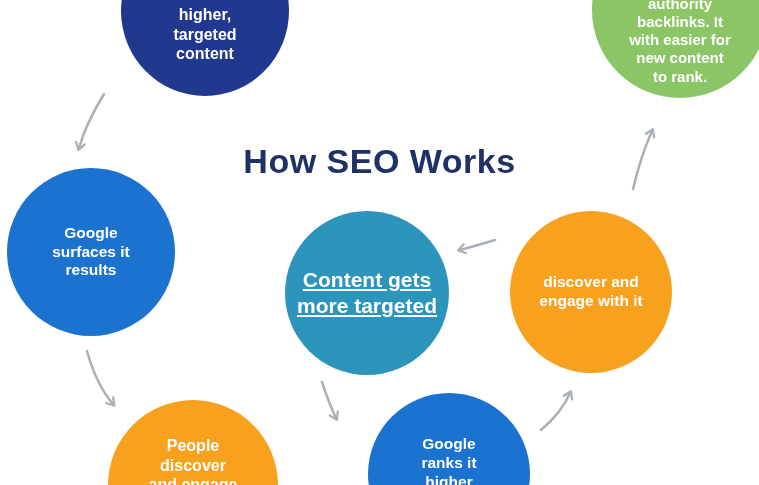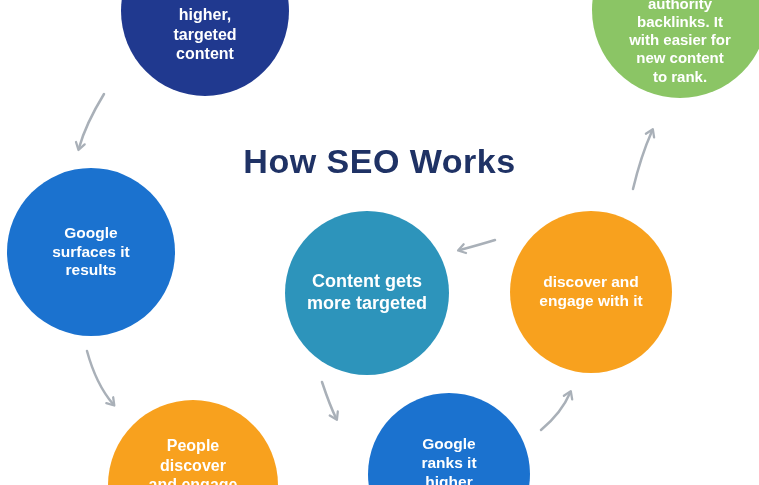--- a/index.html
+++ b/index.html
@@ -22,21 +22,21 @@
     position: absolute; border-radius: 50%;
     display: flex; flex-direction: column; align-items: center; justify-content: center;
     color: #ffffff; font-weight: 700; text-align: center;
   }
   .node .line { line-height: 1.22; white-space: nowrap; }
 
   
   .node-publish        { left: 121px; top: -74px;  width: 168px; height: 170px; justify-content: flex-end;  padding-bottom: 32px; font-size: 16px; }
   .node-authority      { left: 592px; top: -78px;  width: 176px; height: 176px; justify-content: flex-end;  padding-bottom: 12px; font-size: 15px; }
   .node-surfaces       { left: 7px;   top: 168px;  width: 168px; height: 168px; font-size: 15.5px; }
-  .node-traffic        { left: 285px; top: 211px;  width: 164px; height: 164px; font-size: 18px; }
+  .node-traffic        { left: 285px; top: 211px;  width: 164px; height: 164px; font-size: 21px; text-decoration: underline; }
   .node-more-people    { left: 510px; top: 211px;  width: 162px; height: 162px; font-size: 15.5px; }
   .node-people         { left: 108px; top: 400px;  width: 170px; height: 170px; justify-content: flex-start; padding-top: 36px; font-size: 16px; }
   .node-ranks          { left: 368px; top: 393px;  width: 162px; height: 162px; justify-content: flex-start; padding-top: 42px; font-size: 15.5px; }
 
   .arrows {
     position: absolute; left: 0; top: 0; width: 759px; height: 485px;
     pointer-events: none;
   }
   .arrows path.flow { fill: none; stroke-width: 2.5; stroke-linecap: round; }
 </style>

